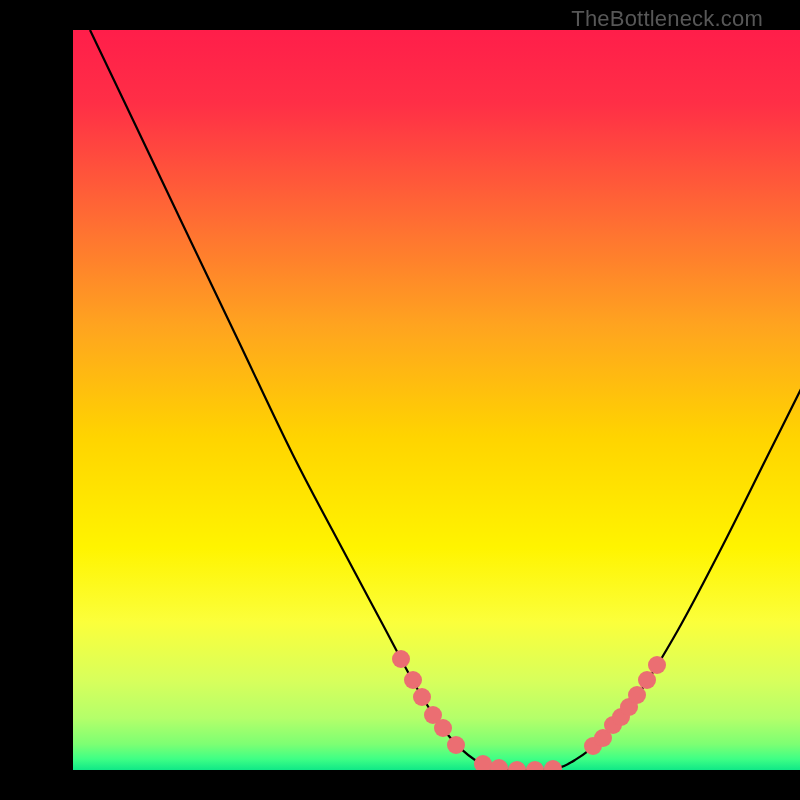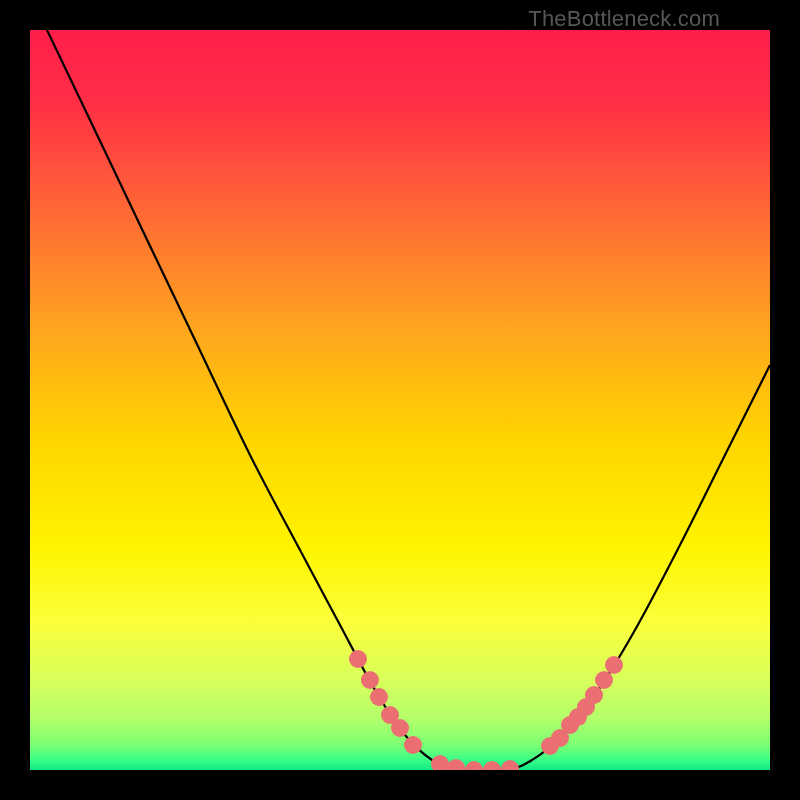--- a/index.html
+++ b/index.html
@@ -8,20 +8,21 @@
     width: 800px;
     height: 800px;
     background: #000000;
     overflow: hidden;
     font-family: Arial, Helvetica, sans-serif;
   }
   .stage {
     position: relative;
     width: 732px;
     height: 800px;
+    margin-left: 43px;
   }
   svg.plot {
     position: absolute;
     left: 0;
     top: 0;
   }
   .watermark {
     position: absolute;
     top: 6px;
     right: 12px;

